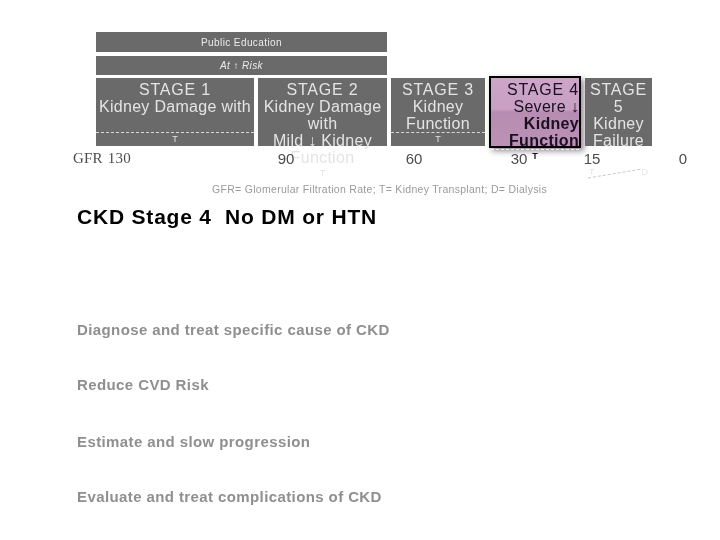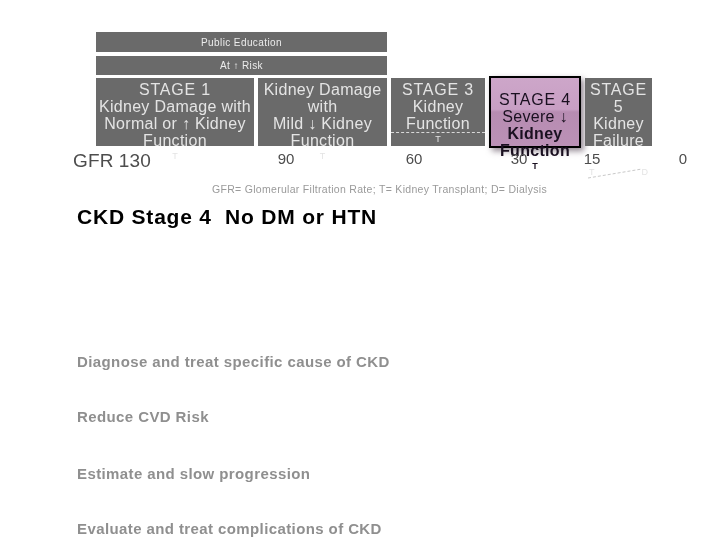--- a/index.html
+++ b/index.html
@@ -5,86 +5,86 @@
   * { margin: 0; padding: 0; box-sizing: border-box; }
   html, body { width: 720px; height: 540px; background: #ffffff; overflow: hidden;
     font-family: "Liberation Sans", sans-serif; }
   .slide { position: absolute; left: 0; top: 0; width: 720px; height: 540px; background: #ffffff; }
 
   
   .topbar { position: absolute; left: 96px; width: 291px; background: #6a6a6a;
     color: #ececec; font-size: 10px; letter-spacing: 0.4px;
     display: flex; align-items: center; justify-content: center; }
   .bar-public { top: 32px; height: 20px; text-align: center; }
-  .bar-risk   { top: 56px; height: 19px; }
+  .bar-risk   { top: 56px; height: 19px; font-style: italic; }
 
   .stage { position: absolute; top: 78px; height: 68px; background: #6a6a6a;
     color: #e4e4e4; display: flex; flex-direction: column; }
   .s1 { left: 96px;  width: 158px; }
   .s2 { left: 258px; width: 129px; }
   .s3 { left: 391px; width: 94px; justify-content: space-between; }
   .s5 { left: 585px; width: 67px; gap: 16px; }
   .s4 { left: 489px; width: 92px; top: 76px; height: 72px;
     background: linear-gradient(180deg, #cda6c9 0%, #c89fc4 46%, #b78cb2 50%, #bb91b6 100%);
     border: 2px solid #000000; color: #1a1020;
     box-shadow: 3px 3px 6px rgba(60,40,60,0.55); }
 
   .stage-text { flex: 1 1 auto; text-align: center; font-size: 16px; line-height: 17px;
     padding-top: 3px; letter-spacing: 0.3px; }
   .stage-name { letter-spacing: 0.8px; }
-  .s4 .stage-text { padding-top: 13px; }
+  .s4 .stage-text { padding-top: 3px; text-align: right; }
   .s4 .stage-desc-2 { font-weight: 700; }
 
   .stage-strip { flex: 0 0 14px; border-top: 1px dashed rgba(255,255,255,0.75);
     text-align: center; font-size: 9px; line-height: 13px; position: relative; }
   .s4 .stage-strip { border-top-color: rgba(255,255,255,0.8); font-weight: 700; }
   .strip5 .mark-t { position: absolute; left: 4px; top: 0; }
   .strip5 .mark-d { position: absolute; right: 4px; top: 0; }
   .strip5 svg { position: absolute; left: 0; top: 0; }
 
   
   .gfr-start { position: absolute; left: 73px; top: 150px; display: flex; gap: 5px;
-    font-size: 19px; color: #4d4d4d; letter-spacing: 0.2px; }
+    font-size: 15px; color: #4d4d4d; letter-spacing: 0.2px; font-family: Liberation Serif, serif; }
   .gfr-tick { position: absolute; top: 150px; width: 30px; text-align: center;
     font-size: 15px; color: #4d4d4d; margin-left: 36px; }
   .tick-90 { left: 235px; } .tick-60 { left: 363px; } .tick-30 { left: 468px; }
   .tick-15 { left: 541px; } .tick-0  { left: 632px; }
 
   .legend-note { position: absolute; left: 212px; top: 183px; font-size: 10.5px;
     color: #9a9a9a; letter-spacing: 0.3px; }
 
   
   .slide-title { position: absolute; left: 77px; top: 205px; font-size: 21px;
     font-weight: 700; color: #000000; letter-spacing: 0.8px; white-space: pre; }
   .bullet { position: absolute; left: 77px; font-size: 15px; font-weight: 700;
-    color: #8f8f8f; letter-spacing: 0.4px; white-space: pre; margin-top: 32px; }
+    color: #8f8f8f; letter-spacing: 0.4px; white-space: pre; }
   .b0 { top: 321px; } .b1 { top: 376px; } .b2 { top: 433px; } .b3 { top: 488px; }
 </style>
 </head>
 <body>
 
 <div class="slide">
 
   <div>
 
     <div class="topbar bar-public">Public Education</div>
 
     <div class="topbar bar-risk">At ↑ Risk</div>
 
     <div class="stage s1">
       <div class="stage-text">
         <div class="stage-name">STAGE 1</div>
         <div class="stage-desc-1">Kidney Damage with</div>
-        <div class="stage-desc-2">Normal or ↑ Kidney Function</div>
       </div>
       <div class="stage-strip">T</div>
     </div>
 
     <div class="stage s2">
       <div class="stage-text">
+        <div class="stage-name">STAGE 2</div>
         <div class="stage-desc-1">Kidney Damage with</div>
         <div class="stage-desc-2">Mild ↓ Kidney Function</div>
       </div>
       <div class="stage-strip">T</div>
     </div>
 
     <div class="stage s3">
       <div class="stage-text">
         <div class="stage-name">STAGE 3</div>
         <div class="stage-desc-2">Kidney Function</div>

